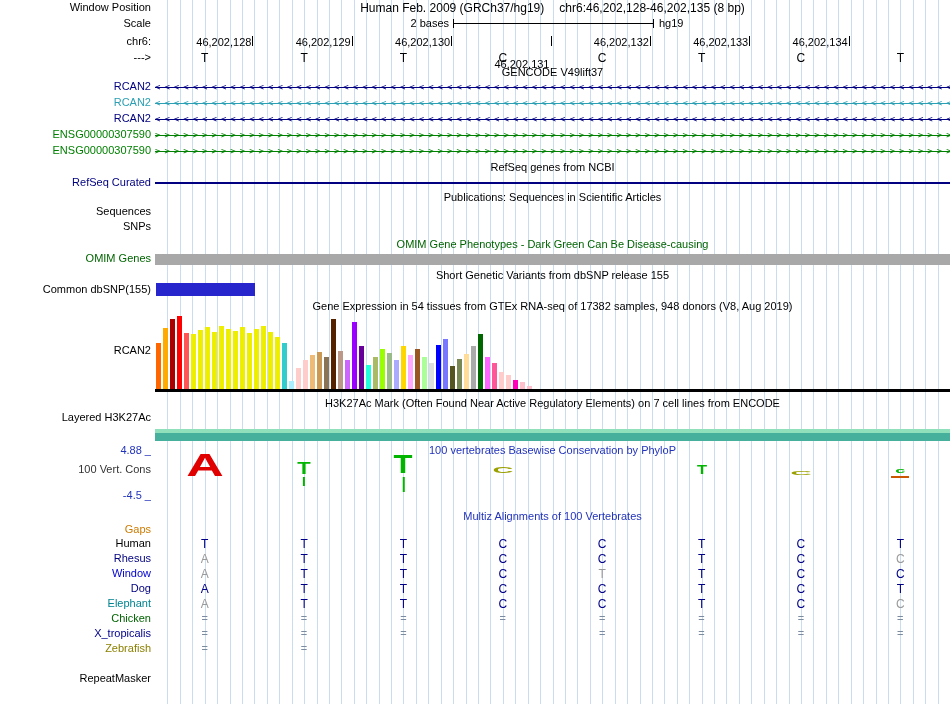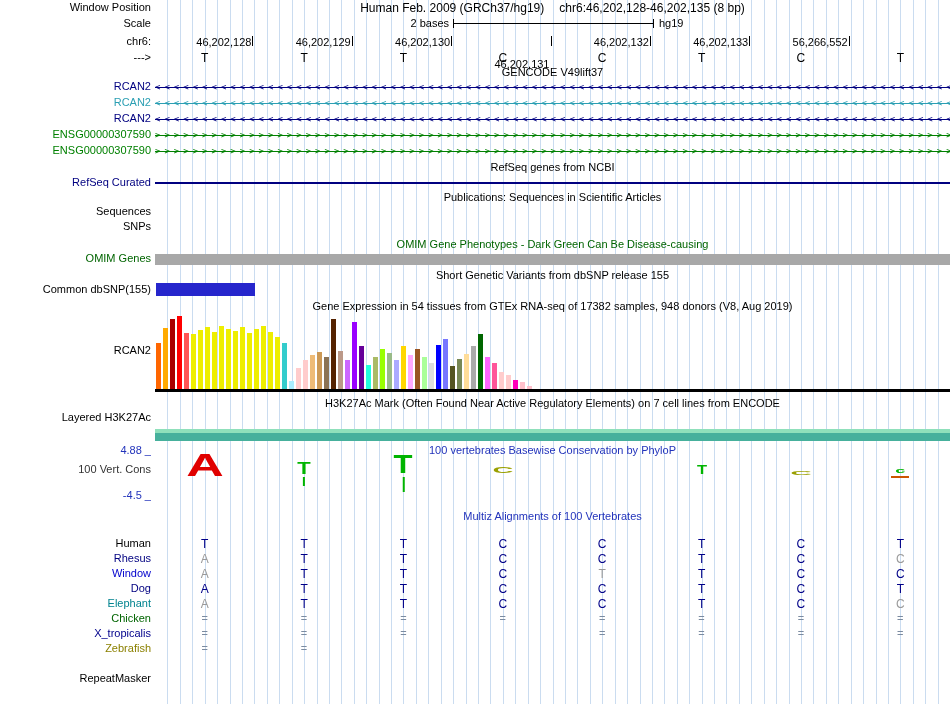--- a/index.html
+++ b/index.html
@@ -127,21 +127,21 @@
         <span class="ruler-num" style="left: 256.75px;">46,202,129</span>
         <div class="ruler-tick" style="left: 351.75px;"></div>
         <span class="ruler-num" style="left: 356.125px;">46,202,130</span>
         <div class="ruler-tick" style="left: 451.125px;"></div>
         <span class="ruler-num" style="left: 455.5px; margin-top: 22px;">46,202,131</span>
         <div class="ruler-tick" style="left: 550.5px;"></div>
         <span class="ruler-num" style="left: 554.875px;">46,202,132</span>
         <div class="ruler-tick" style="left: 649.875px;"></div>
         <span class="ruler-num" style="left: 654.25px;">46,202,133</span>
         <div class="ruler-tick" style="left: 749.25px;"></div>
-        <span class="ruler-num" style="left: 753.625px;">56,266,552</span>
+        <span class="ruler-num" style="left: 753.625px;">46,202,134</span>
         <div class="ruler-tick" style="left: 848.625px;"></div>
       </div>
   </div>
 
   <div class="row" style="top:51px">
     <div class="lbl">---&gt;</div>
     <div class="cells" id="seq-cells" style="font-size:12px">
         <span class="cell">T</span>
         <span class="cell">T</span>
         <span class="cell">T</span>
@@ -308,20 +308,23 @@
       <div class="glyph" style="left: 800.938px; top: 473px;">
         <span class="glyph-letter" style="color: rgb(154, 160, 0); font-size: 13px; line-height: 4px; transform: scale(2.3, 0.35);">C</span>
       </div>
       <div class="glyph" style="left: 900.312px; top: 469px;">
         <span class="glyph-letter" style="color: rgb(0, 180, 0); font-size: 12px; line-height: 6px; transform: scale(1.5, 0.55);">c</span>
         <div class="glyph-under" style="background: rgb(204, 85, 0);"></div>
       </div>
     </div>
 
   <div class="title" style="top:510px;color:#2233bb">Multiz Alignments of 100 Vertebrates</div>
+  <div class="row" style="top:523px">
+    <div class="lbl" style="color:#cc7a00">Gaps</div>
+  </div>
   <div id="multiz-rows">
       <div class="align-row" style="top: 537px;">
         <div class="lbl" style="color: rgb(0, 0, 0);">Human</div>
         <div class="align-cells">
           <span class="cell basecell">T</span>
           <span class="cell basecell">T</span>
           <span class="cell basecell">T</span>
           <span class="cell basecell">C</span>
           <span class="cell basecell">C</span>
           <span class="cell basecell">T</span>

